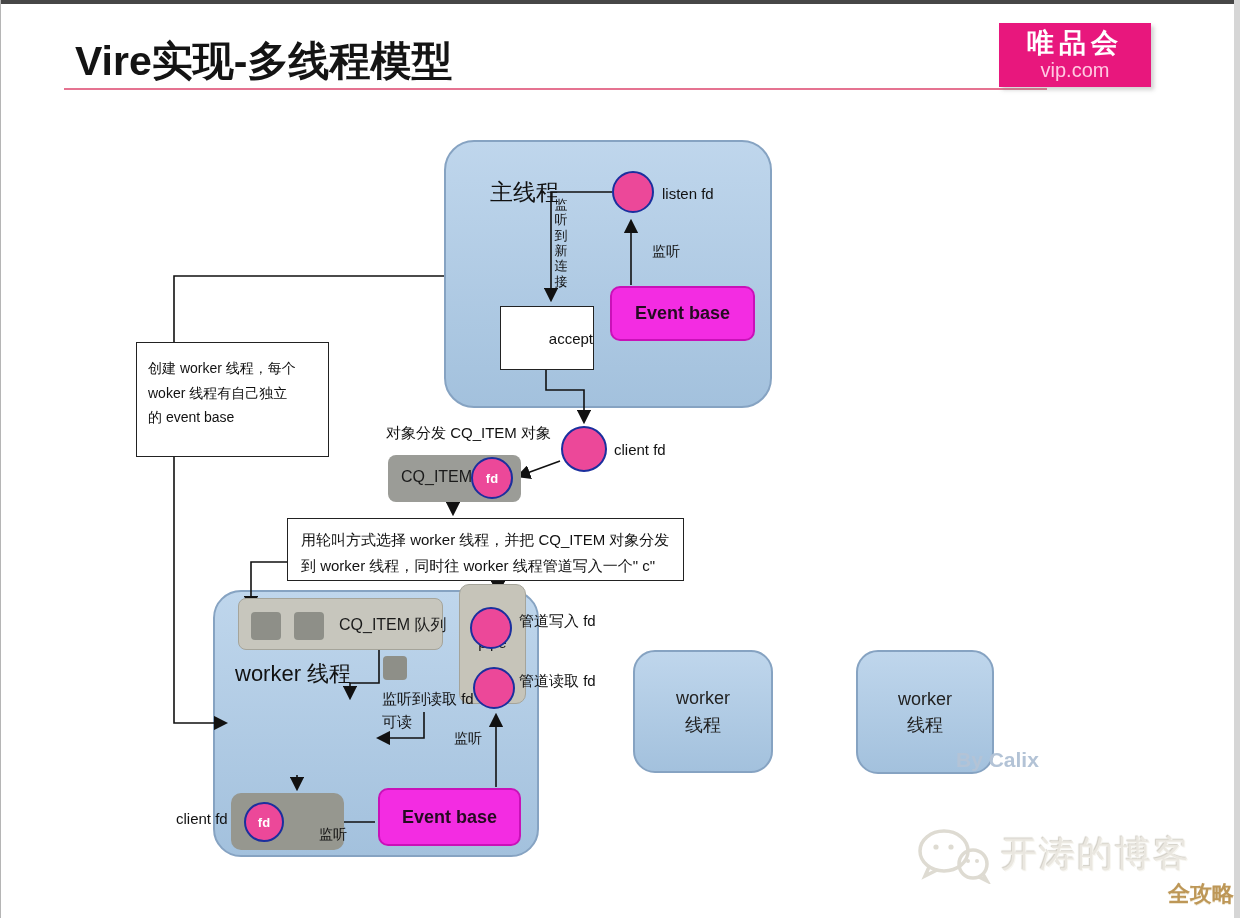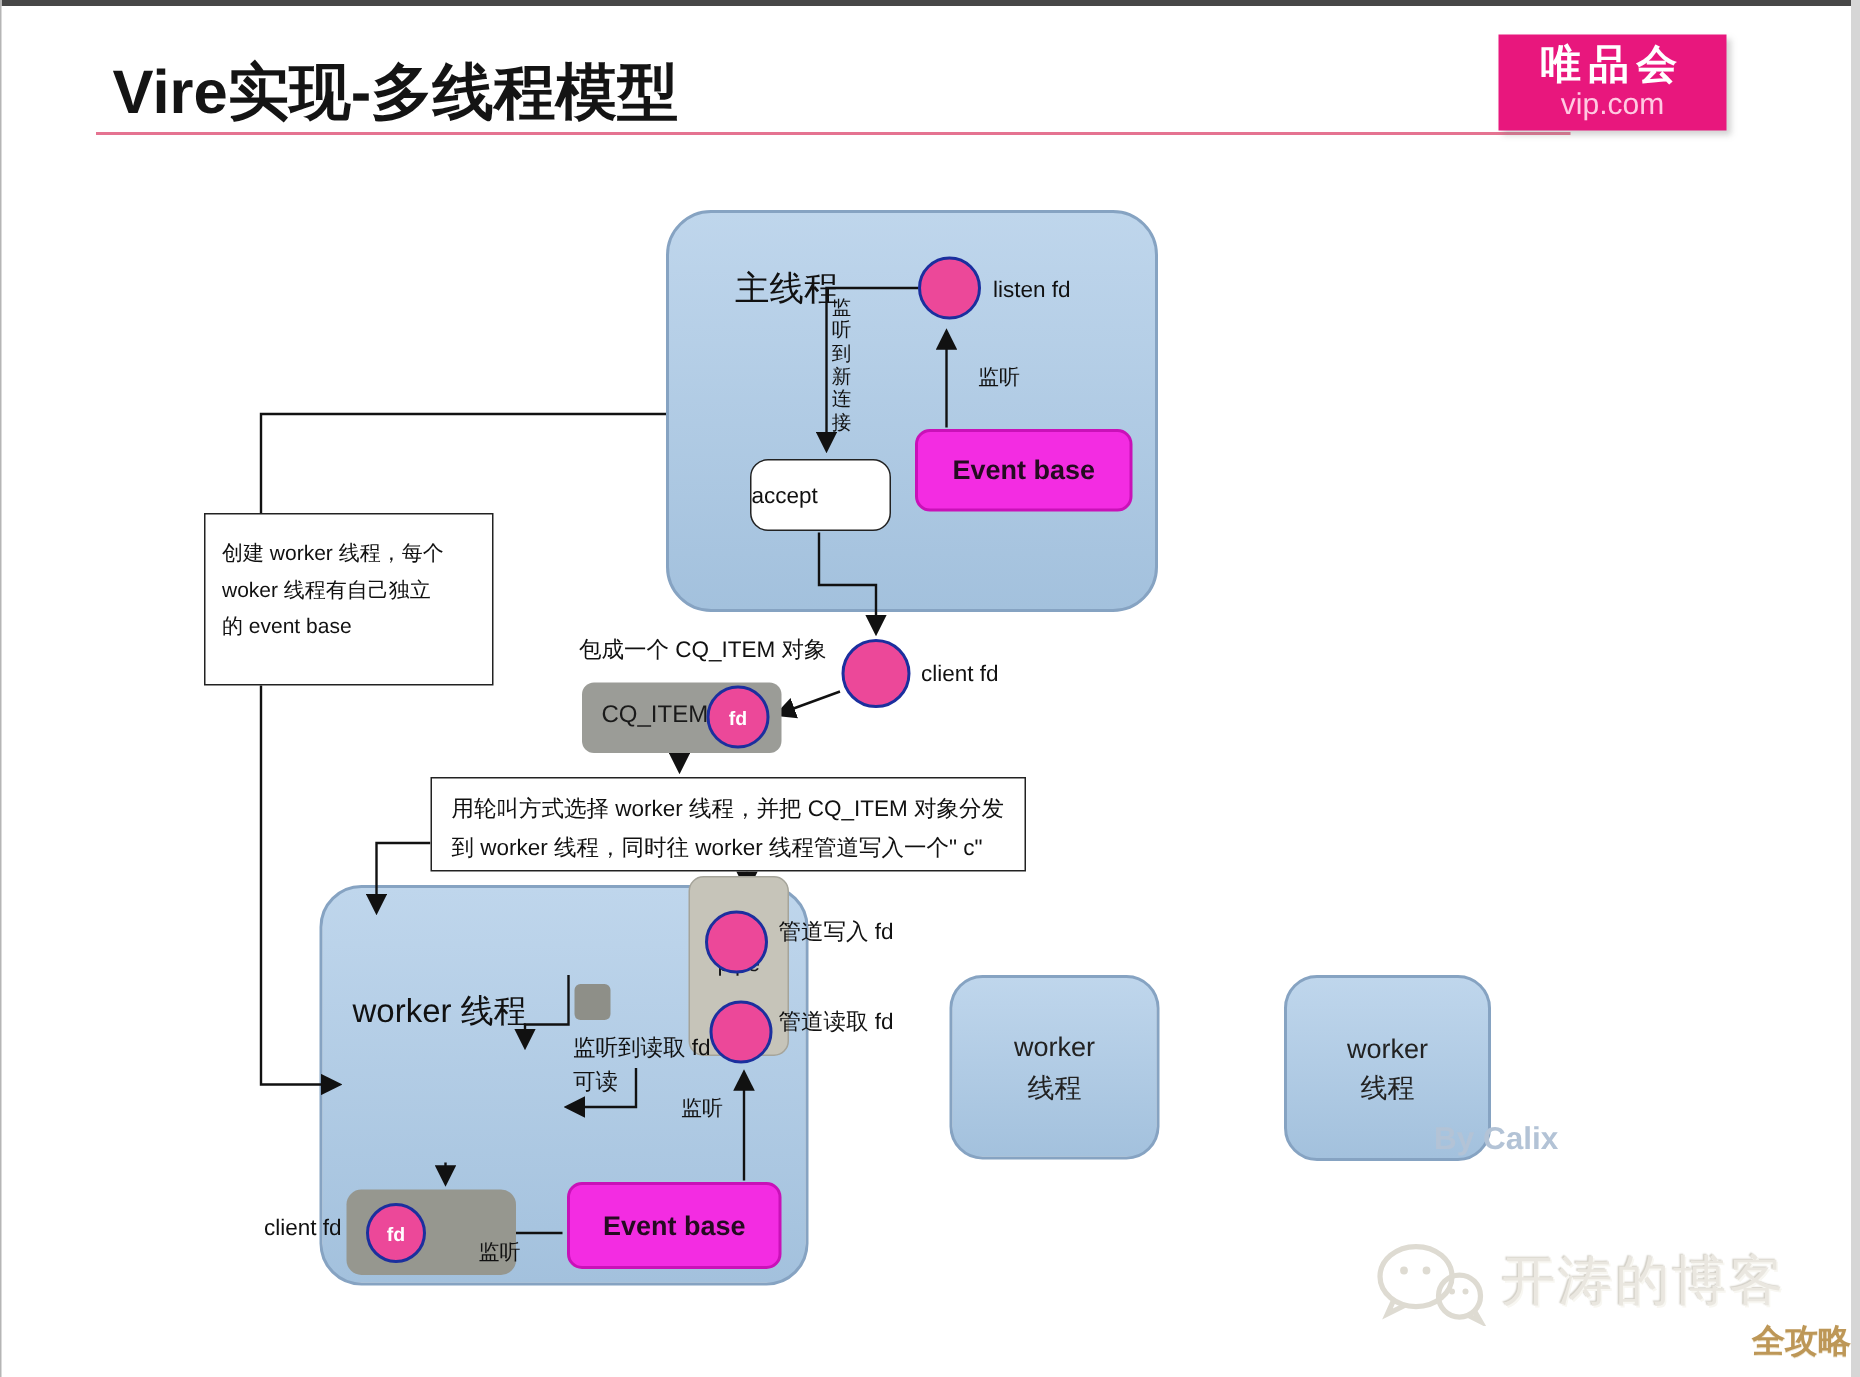--- a/index.html
+++ b/index.html
@@ -96,43 +96,48 @@
   <div class="abs" style="left:465px;top:177px;font-size:23px;margin-left:24px;">主线程</div>
   <div class="abs bluecircle" style="left:611px;top:171px;width:42px;height:42px;"></div>
   <div class="abs lbl" style="left:661px;top:185px;">listen fd</div>
   <div class="abs pre" style="left:551px;top:197px;width:18px;font-size:13px;line-height:1.18;text-align:center;">监
 听
 到
 新
 连
 接</div>
   <div class="abs lbl" style="left:651px;top:243px;font-size:14px;">监听</div>
-  <div class="abs note" style="left:499px;top:306px;width:94px;height:48px;display:flex;align-items:center;justify-content:flex-start;border-radius:12px;">
+  <div class="abs note" style="left:499px;top:306px;width:94px;height:64px;display:flex;align-items:center;justify-content:flex-end;">
       <span>accept</span>
     </div>
   <div class="abs eventbase" style="left:609px;top:286px;width:145px;height:55px;">
       <span>Event base</span>
     </div>
 
   <div class="abs bluecircle" style="left:560px;top:426px;width:46px;height:46px;"></div>
   <div class="abs lbl" style="left:613px;top:441px;">client fd</div>
-  <div class="abs lbl" style="left:385px;top:424px;">包成一个 CQ_ITEM 对象</div>
+  <div class="abs lbl" style="left:385px;top:424px;">对象分发 CQ_ITEM 对象</div>
   <div class="abs graybox" style="left:387px;top:455px;width:133px;height:47px;">
     <span style="position:absolute;left:13px;top:13px;font-size:16px;color:#1a1a1a;">CQ_ITEM</span>
   </div>
   <div class="abs bluecircle" style="left:470px;top:457px;width:42px;height:42px;">
       <span>fd</span>
     </div>
 
   <div class="abs note pre" style="left:135px;top:342px;width:193px;height:115px;padding:13px 11px;font-size:14px;line-height:1.75;">创建 worker 线程，每个
 woker 线程有自己独立
 的 event base</div>
   <div class="abs note pre" style="left:286px;top:518px;width:397px;height:63px;padding:8px 13px;font-size:15px;line-height:1.7;">用轮叫方式选择 worker 线程，并把 CQ_ITEM 对象分发
 到 worker 线程，同时往 worker 线程管道写入一个" c"</div>
 
+  <div class="abs queuebox" style="left:237px;top:598px;width:205px;height:52px;">
+    <span class="sq" style="left:12px;top:13px;width:30px;height:28px;"></span>
+    <span class="sq" style="left:55px;top:13px;width:30px;height:28px;"></span>
+    <span style="position:absolute;left:100px;top:16px;font-size:16px;color:#1a1a1a;white-space:nowrap;">CQ_ITEM 队列</span>
+  </div>
   <div class="abs workerlabel" style="left:234px;top:659px;">worker 线程</div>
   <span class="sq" style="left:382px;top:656px;width:24px;height:24px;"></span>
 
   <div class="abs pipebox" style="left:458px;top:584px;width:67px;height:120px;">
     <span style="position:absolute;left:0;top:49px;width:100%;text-align:center;font-size:15px;color:#1a1a1a;">pipe</span>
   </div>
   <div class="abs bluecircle" style="left:469px;top:607px;width:42px;height:42px;"></div>
   <div class="abs bluecircle" style="left:472px;top:667px;width:42px;height:42px;"></div>
   <div class="abs lbl" style="left:518px;top:612px;">管道写入 fd</div>
   <div class="abs lbl" style="left:518px;top:672px;">管道读取 fd</div>

